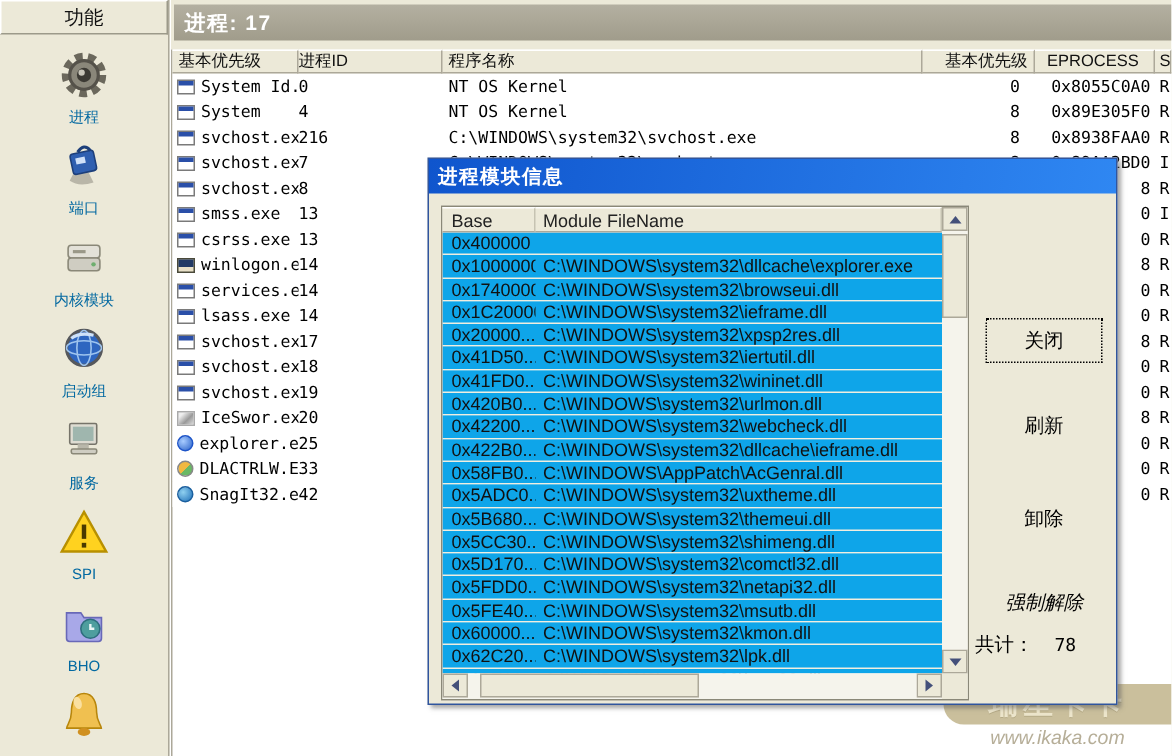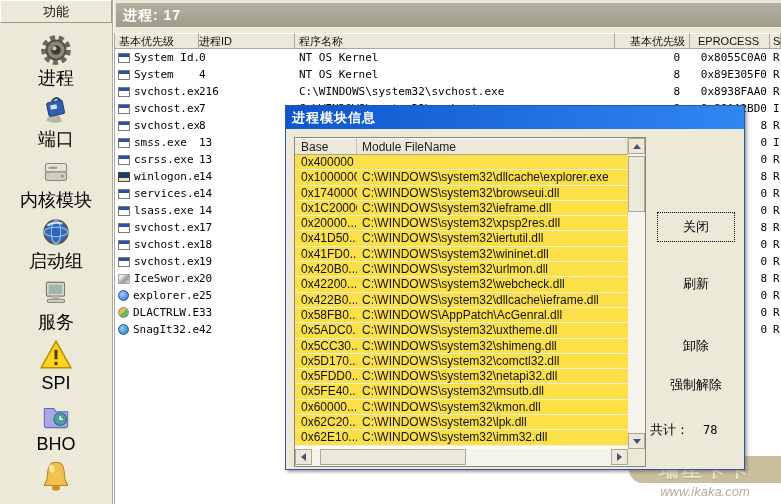--- a/index.html
+++ b/index.html
@@ -7,21 +7,21 @@
   *{box-sizing:border-box;}
   .screen{position:relative;width:781px;height:504px;background:#ffffff;overflow:hidden;}
 
   
   .sidebar{position:absolute;left:0;top:0;width:113px;height:504px;background:#ece9d8;border-right:1px solid #aca899;}
   .fn-header{height:23px;line-height:22px;text-align:center;font-size:13px;color:#111;background:#ece9d8;
     border-top:1px solid #fff;border-left:1px solid #fff;border-right:1px solid #9c9a8a;border-bottom:1px solid #9c9a8a;}
   .side-items{position:absolute;left:0;top:26px;width:112px;}
   .sitem{height:61px;display:flex;flex-direction:column;align-items:center;justify-content:flex-start;padding-top:4px;cursor:default;}
   .sitem .sicon{height:40px;display:flex;align-items:center;justify-content:center;}
-  .sitem .slabel{font-size:18px;color:#000000;margin-top:1px;line-height:15px;}
+  .sitem .slabel{font-size:10px;color:#0369a1;margin-top:1px;line-height:15px;}
 
   
   .main{position:absolute;left:114px;top:0;right:0;bottom:0;background:#ece9d8;}
   .topbar{position:absolute;left:2px;right:0;top:3px;height:24px;line-height:24px;
     background:linear-gradient(180deg,#b4b0a1,#a09c8b);color:#ffffff;font-size:14px;font-weight:bold;padding-left:7px;letter-spacing:1px;}
   .listview{position:absolute;left:0;top:33px;right:0;bottom:0;background:#ffffff;border-left:1px solid #aca899;}
   .phead{display:flex;height:16px;background:#ece9d8;font-size:11px;color:#111;}
   .hcell{border-right:1px solid #aca899;border-bottom:1px solid #aca899;border-top:1px solid #ffffff;line-height:14px;white-space:nowrap;overflow:hidden;}
   .prows{font-family:"DejaVu Sans Mono","Liberation Mono",monospace;font-size:11px;color:#000;}
   .prow{display:flex;height:17px;line-height:17px;background:#fff;}
@@ -63,21 +63,21 @@
     line-height:23px;padding-left:6px;letter-spacing:1px;}
   .dlg-body{position:relative;height:341px;}
 
   .modlist{position:absolute;left:8px;top:8px;width:352px;height:330px;border:1px solid #8a8878;background:#fffef6;display:flex;}
   .mcol{width:333px;display:flex;flex-direction:column;}
   .mhead{display:flex;height:17px;background:#ece9d8;font-size:12px;color:#222;flex:none;}
   .hcell2{border-right:1px solid #c6c3b2;border-bottom:1px solid #aca899;border-top:1px solid #fff;line-height:16px;white-space:nowrap;overflow:hidden;}
   .m-base{width:62px;padding-left:6px;flex:none;}
   .m-path{flex:1;padding-left:5px;}
   .mrows{flex:1;overflow:hidden;font-size:12px;color:#111;}
-  .mrow{display:flex;height:15.3px;line-height:15.3px;border-bottom:1px solid #f0eee0;background:#fde047;white-space:nowrap;}
+  .mrow{display:flex;height:15.3px;line-height:15.3px;border-bottom:1px solid #f0eee0;background:#0ea5e9;white-space:nowrap;}
   .mrow .m-base{overflow:hidden;}
   .mrow .m-path{overflow:hidden;}
 
   
   .sbtn{width:17px;height:16px;background:#ece9d8;border:1px solid #aca899;display:flex;align-items:center;justify-content:center;flex:none;}
   .tri{width:0;height:0;display:block;}
   .tri.up{border-left:4px solid transparent;border-right:4px solid transparent;border-bottom:5px solid #44507a;}
   .tri.down{border-left:4px solid transparent;border-right:4px solid transparent;border-top:5px solid #44507a;}
   .tri.left{border-top:4px solid transparent;border-bottom:4px solid transparent;border-right:5px solid #44507a;}
   .tri.right{border-top:4px solid transparent;border-bottom:4px solid transparent;border-left:5px solid #44507a;}
@@ -90,21 +90,21 @@
   .hthumb{position:absolute;top:0;left:8px;width:146px;height:16px;background:#ece9d8;border:1px solid #aca899;}
   .corner{width:17px;height:17px;background:#ece9d8;flex:none;}
 
   
   .dbtn{position:absolute;left:371px;width:78px;background:#ece9d8;color:#000;font-size:13px;
     font-family:"Liberation Sans",sans-serif;cursor:default;padding:0;margin-top:48px;}
   .dbtn.close{top:35px;height:30px;border:1px dotted #000;}
   .dbtn.flat{border:none;height:24px;}
   .dbtn.refresh{top:95px;}
   .dbtn.unload{top:157px;}
-  .dbtn.force{top:196px;}
+  .dbtn.force{top:213px;font-style:italic;}
   .total{position:absolute;left:364px;top:292px;font-size:13px;color:#000;}
   .total .tval{margin-left:14px;font-family:"DejaVu Sans Mono",monospace;font-size:12px;}
 </style>
 </head>
 <body>
 
 <div class="screen">
 
   <aside class="sidebar">
     <div class="fn-header">功能</div>
@@ -460,20 +460,24 @@
               </div>
               <div class="mrow">
                 <span class="m-base">0x58FB0...</span>
                 <span class="m-path">C:\WINDOWS\AppPatch\AcGenral.dll</span>
               </div>
               <div class="mrow">
                 <span class="m-base">0x5ADC0...</span>
                 <span class="m-path">C:\WINDOWS\system32\uxtheme.dll</span>
               </div>
               <div class="mrow">
+                <span class="m-base">0x5B680...</span>
+                <span class="m-path">C:\WINDOWS\system32\themeui.dll</span>
+              </div>
+              <div class="mrow">
                 <span class="m-base">0x5CC30...</span>
                 <span class="m-path">C:\WINDOWS\system32\shimeng.dll</span>
               </div>
               <div class="mrow">
                 <span class="m-base">0x5D170...</span>
                 <span class="m-path">C:\WINDOWS\system32\comctl32.dll</span>
               </div>
               <div class="mrow">
                 <span class="m-base">0x5FDD0...</span>
                 <span class="m-path">C:\WINDOWS\system32\netapi32.dll</span>

